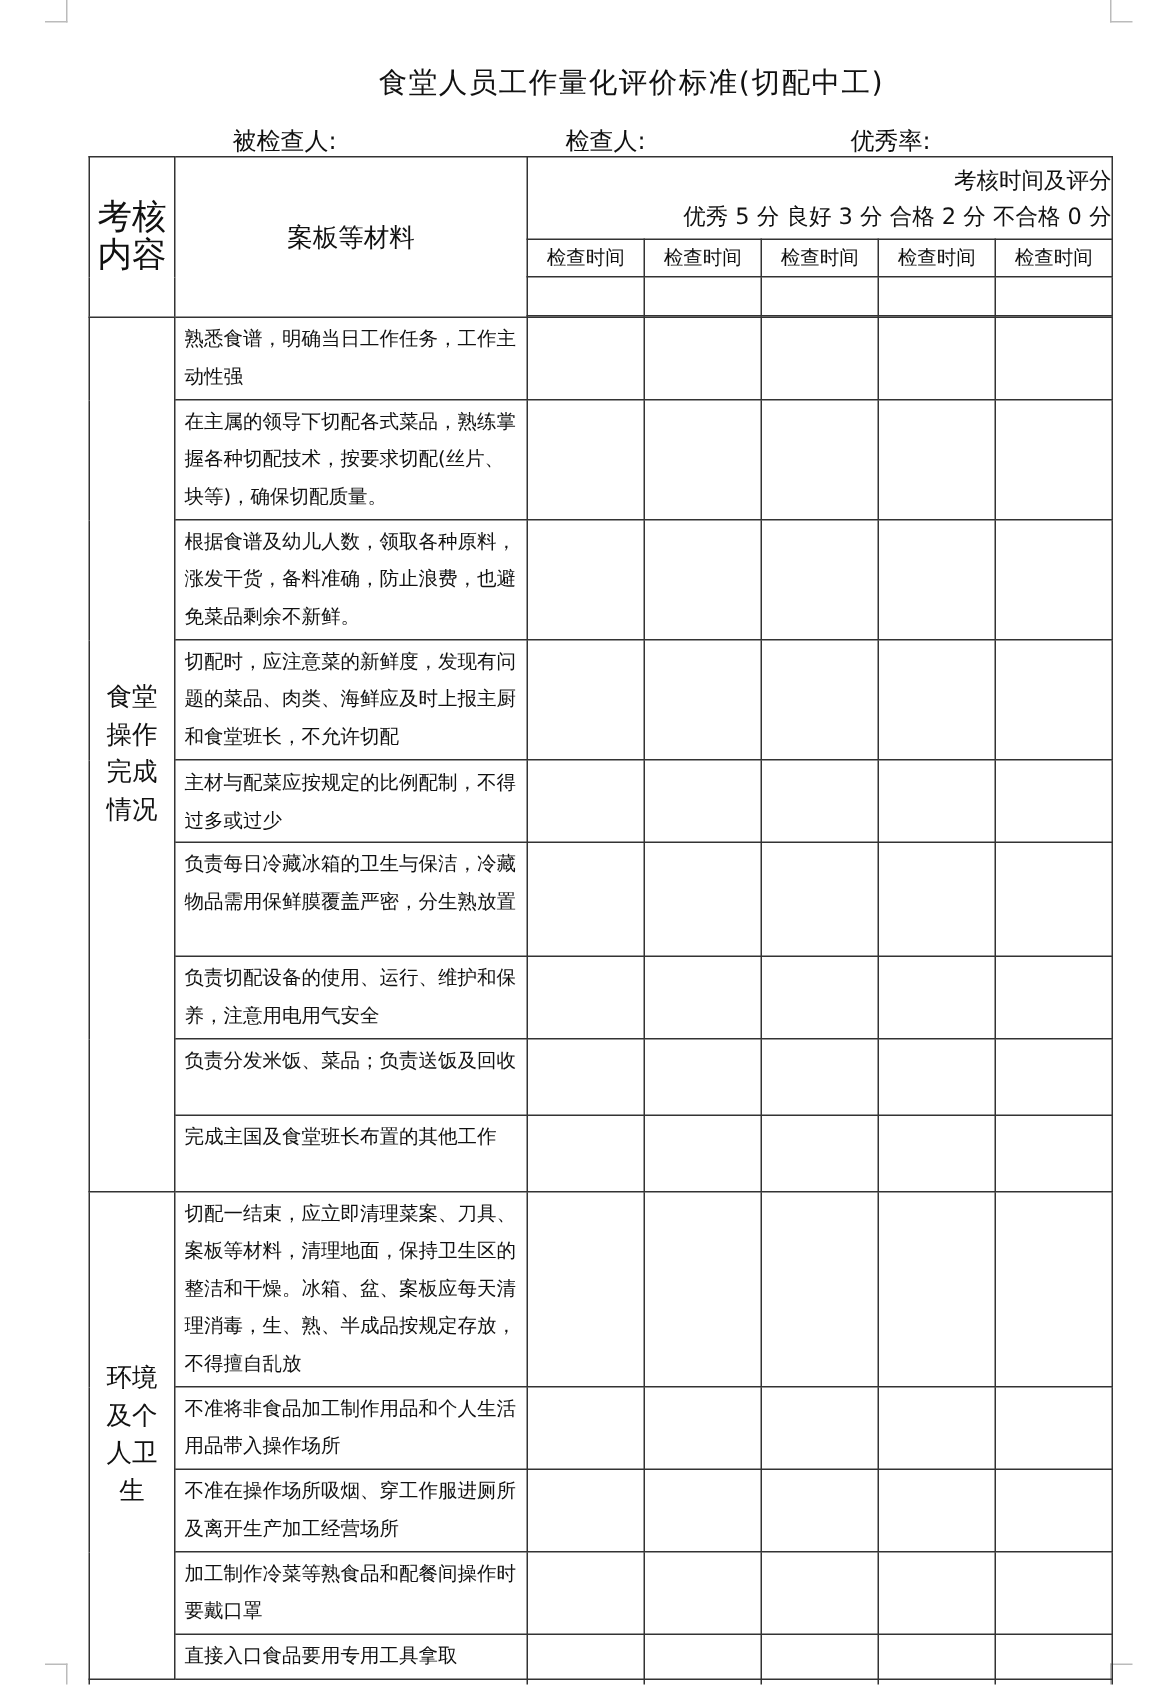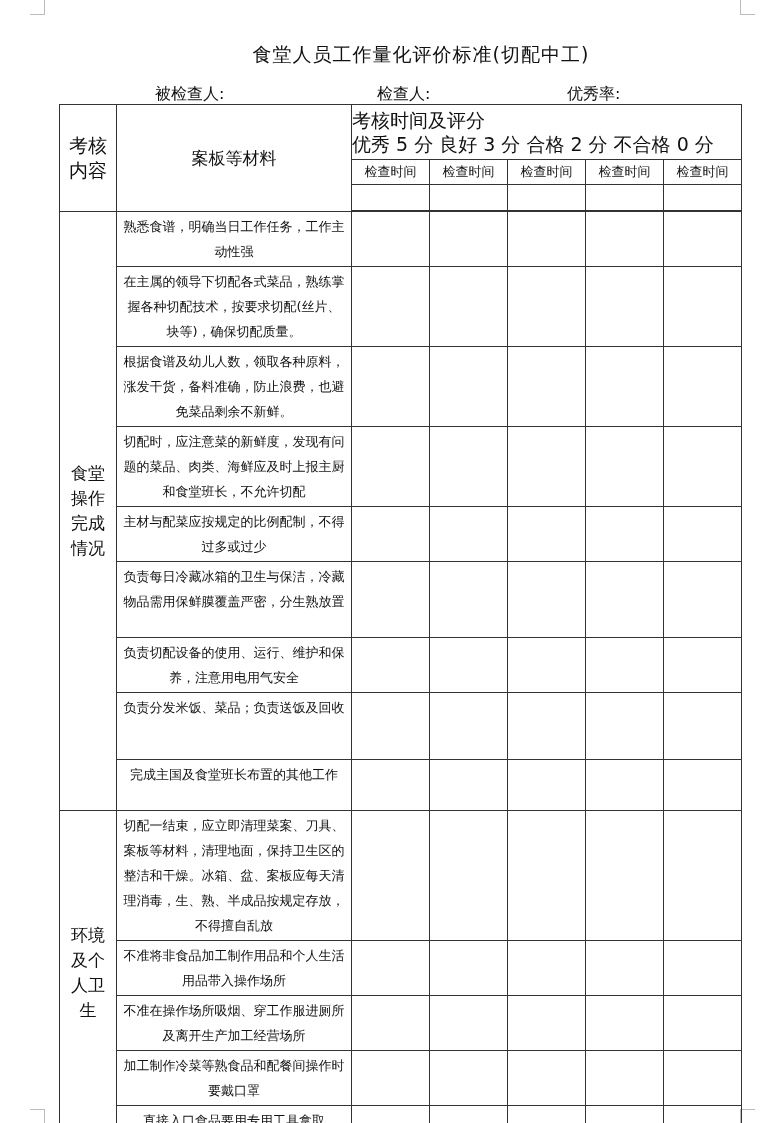--- a/index.html
+++ b/index.html
@@ -9,25 +9,25 @@
   .c-tl { left: 30px; top: 0; border-right-width: 1px; border-bottom-width: 1px; }
   .c-tr { left: 740px; top: 0; border-left-width: 1px; border-bottom-width: 1px; }
   .c-bl { left: 30px; top: 1109px; border-right-width: 1px; border-top-width: 1px; }
   .c-br { left: 740px; top: 1109px; border-left-width: 1px; border-top-width: 1px; }
   .title { position: absolute; top: 42px; left: 0; width: 784px; text-align: center;
            font-size: 19px; letter-spacing: 1px; margin-left: 29px; }
   .meta { position: absolute; top: 84px; font-size: 16px; }
   .meta.m1 { left: 155px; text-align: center; } .meta.m2 { left: 377px; } .meta.m3 { left: 567px; }
   table { position: absolute; left: 59px; top: 104px; border-collapse: collapse; table-layout: fixed; width: 682px; }
   td { border: 1px solid #333; padding: 0; vertical-align: middle; font-size: 13px; }
-  .hdr-cat { text-align: center; font-size: 19px; line-height: 25px; }
+  .hdr-cat { text-align: center; font-size: 23px; line-height: 25px; }
   .hdr-std { text-align: center; font-size: 17px; }
-  .hdr-score { text-align: left; font-size: 19px; line-height: 24px; }
+  .hdr-score { text-align: right; font-size: 15px; line-height: 24px; }
   .hdr-time { text-align: center; font-size: 13px; height: 24px; }
-  .std { padding: 2px 6px; line-height: 25px; font-size: 13px; text-align: center; vertical-align: top; }
+  .std { padding: 2px 6px; line-height: 25px; font-size: 13px; text-align: left; vertical-align: top; }
   .cat { text-align: center; font-size: 17px; line-height: 25px; }
   .total { text-align: center; font-size: 17px; height: 27px; }
 </style>
 </head>
 <body>
 
 <div class="corner c-tl"></div>
 <div class="corner c-tr"></div>
 <div class="corner c-bl"></div>
 <div class="corner c-br"></div>
@@ -100,21 +100,21 @@
         <td></td>
     </tr>
     <tr style="height:76px;">
       <td class="std">根据食谱及幼儿人数，领取各种原料，涨发干货，备料准确，防止浪费，也避免菜品剩余不新鲜。</td>
       <td></td>
         <td></td>
         <td></td>
         <td></td>
         <td></td>
     </tr>
-    <tr style="height:76px;">
+    <tr style="height:76px;font-family:Liberation Mono, monospace;">
       <td class="std">切配时，应注意菜的新鲜度，发现有问题的菜品、肉类、海鲜应及时上报主厨和食堂班长，不允许切配</td>
       <td></td>
         <td></td>
         <td></td>
         <td></td>
         <td></td>
     </tr>
     <tr style="height:51px;font-family:Liberation Serif, serif;">
       <td class="std">主材与配菜应按规定的比例配制，不得过多或过少</td>
       <td></td>
@@ -132,21 +132,21 @@
         <td></td>
     </tr>
     <tr style="height:51px;">
       <td class="std">负责切配设备的使用、运行、维护和保养，注意用电用气安全</td>
       <td></td>
         <td></td>
         <td></td>
         <td></td>
         <td></td>
     </tr>
-    <tr style="height:67px;">
+    <tr style="height:51px;">
       <td class="std">负责分发米饭、菜品；负责送饭及回收</td>
       <td></td>
         <td></td>
         <td></td>
         <td></td>
         <td></td>
     </tr>
     <tr style="height:51px;">
       <td class="std">完成主国及食堂班长布置的其他工作</td>
       <td></td>

